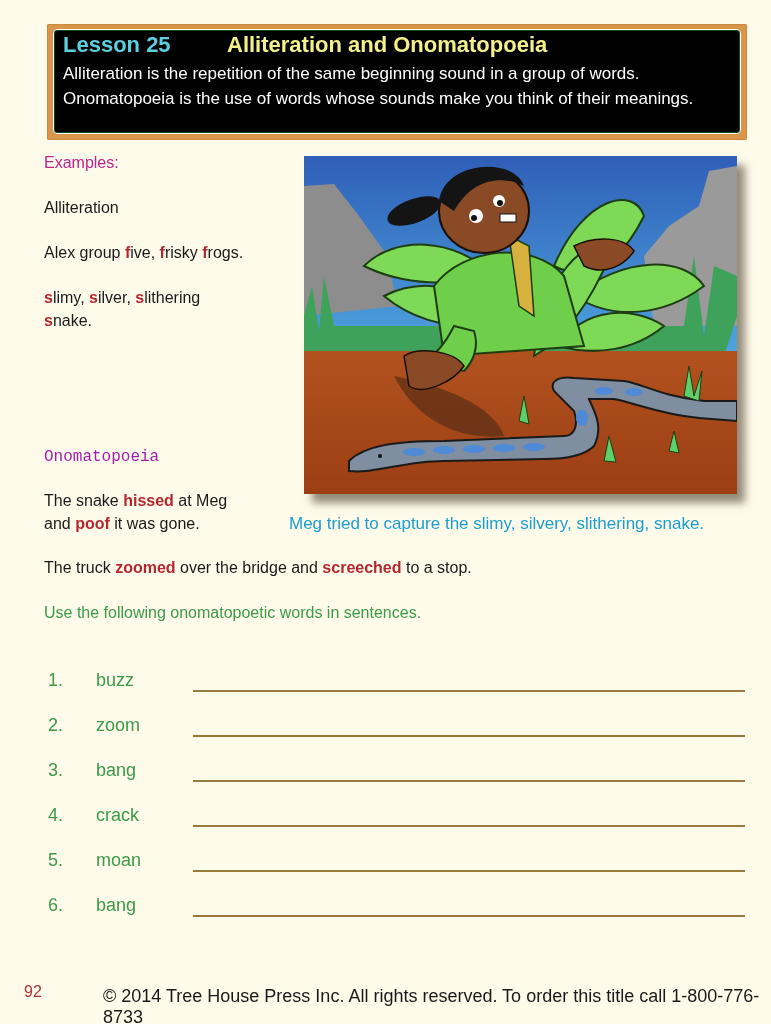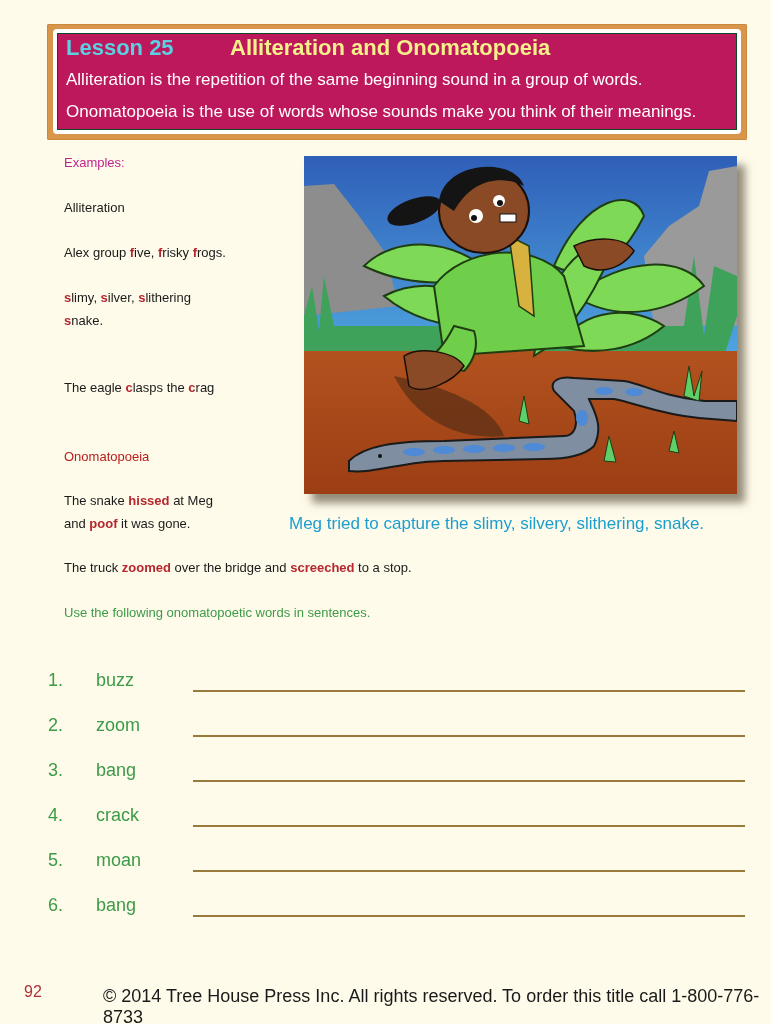--- a/index.html
+++ b/index.html
@@ -12,40 +12,40 @@
       color: #1a1a1a;
     }
     .header-frame {
       position: absolute; left: 47px; top: 24px; width: 700px; height: 116px;
       background: #d9954a;
       border-radius: 2px;
       box-shadow: 0 0 0 1px #c98a40 inset;
     }
     .header-board {
       position: absolute; left: 6px; top: 5px; right: 6px; bottom: 6px;
-      background: #be185d;
-      border: 4px solid #ffffff;
+      background: #000000;
+      border: 1px solid #ffffff;
       border-radius: 4px;
       box-shadow: 0 0 0 1px #0f4a26 inset;
     }
     .lesson-number {
       position: absolute; left: 9px; top: 2px;
       font-size: 22px; font-weight: bold; color: #5ccfe0;
     }
     .lesson-title {
       position: absolute; left: 173px; top: 2px;
       font-size: 22px; font-weight: bold; color: #f4f08a;
     }
     .lesson-desc {
       position: absolute; left: 9px; top: 31px; right: 10px;
-      font-size: 17px; line-height: 32px; color: #ffffff;
-    }
-    .blk { position: absolute; left: 64px; font-size: 13px; line-height: 22.5px; }
+      font-size: 17px; line-height: 25px; color: #ffffff;
+    }
+    .blk { position: absolute; left: 44px; font-size: 16px; line-height: 22.5px; }
     .examples-label { color: #c0238e; }
-    .section-label { color: #b91c1c; }
+    .section-label { color: #a21caf; font-family: Liberation Mono, monospace; }
     .hl { color: #b5272e; font-weight: bold; }
     .hl-letter { color: #b5272e; font-weight: bold; }
     .illustration-wrap {
       position: absolute; left: 304px; top: 156px; width: 433px; height: 338px;
       box-shadow: 8px 9px 8px rgba(60,50,30,0.55);
       overflow: hidden;
     }
     .illustration-wrap svg { display: block; }
     .caption {
       position: absolute; left: 289px; top: 514px;
@@ -79,21 +79,20 @@
 <div class="blk" style="top:242px;">
   <span>Alex group </span><span class="hl-letter">f</span><span>ive, </span><span class="hl-letter">f</span><span>risky </span><span class="hl-letter">f</span><span>rogs.</span>
 </div>
 
 <div class="blk" style="top:287px; width:240px;">
   <div><span class="hl-letter">s</span><span>limy, </span><span class="hl-letter">s</span><span>ilver, </span><span class="hl-letter">s</span><span>lithering</span></div>
   <div><span class="hl-letter">s</span><span>nake.</span></div>
 </div>
 
 <div class="blk" style="top:377px; width:240px;">
-  <div><span>The eagle </span><span class="hl-letter">c</span><span>lasps the </span><span class="hl-letter">c</span><span>rag</span></div>
 </div>
 
 <div class="blk section-label" style="top:446px;">Onomatopoeia</div>
 
 <div class="blk" style="top:490px; width:240px;">
   <div><span>The snake </span><span class="hl">hissed</span><span> at Meg</span></div>
   <div><span>and </span><span class="hl">poof</span><span> it was gone.</span></div>
 </div>
 
 <div class="blk" style="top:557px; width:700px;">

